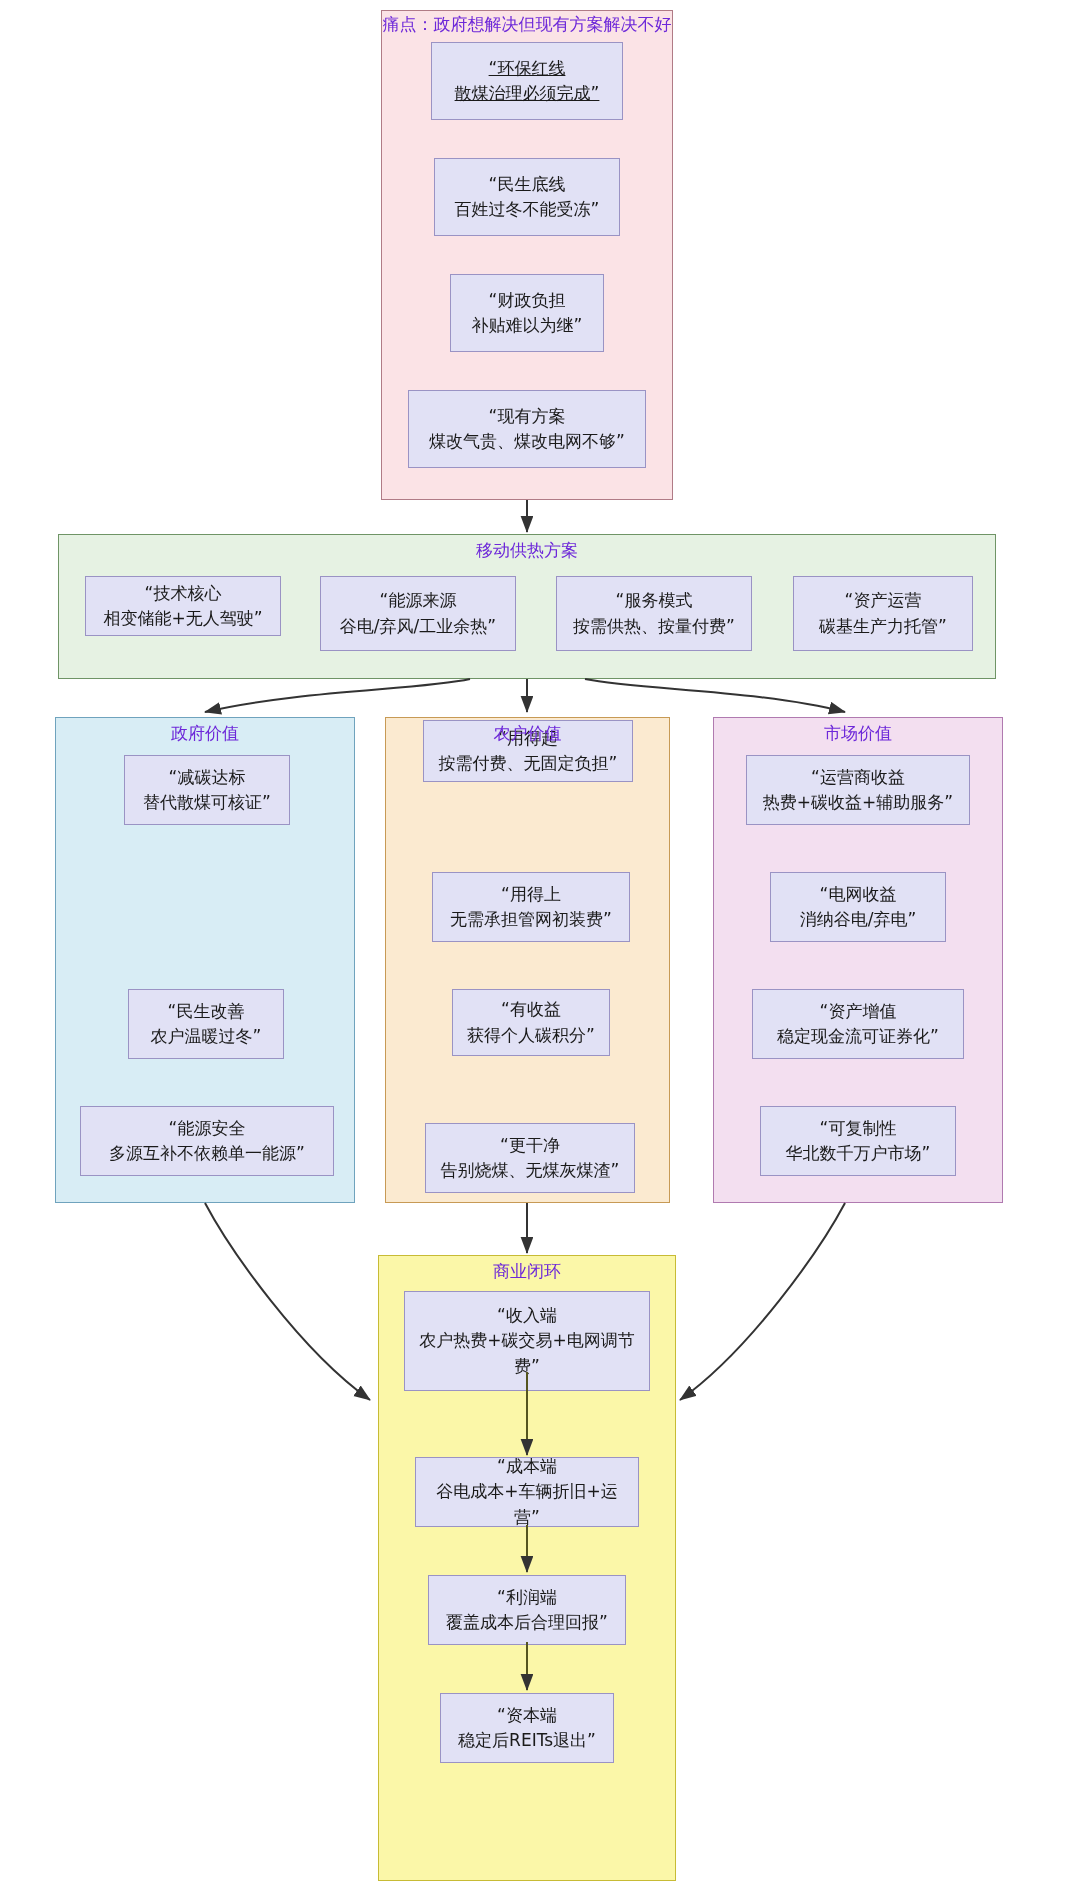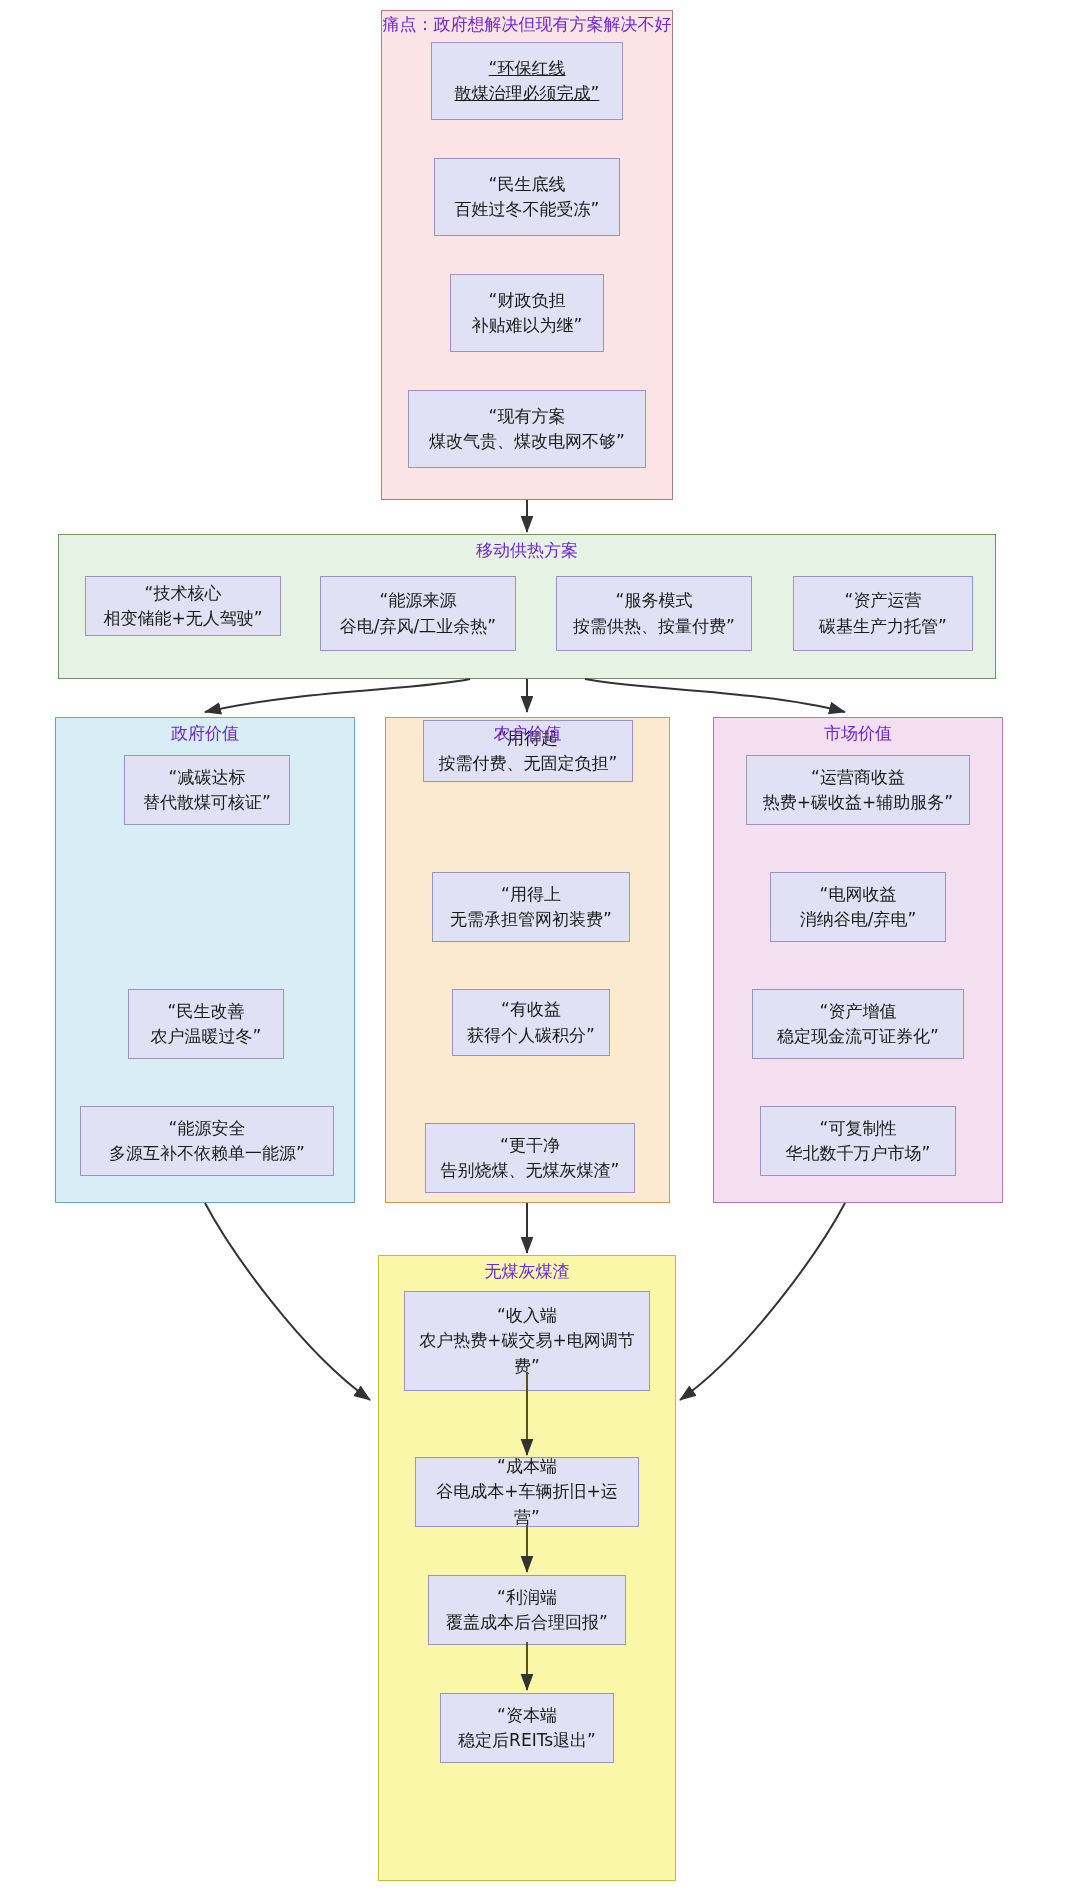--- a/index.html
+++ b/index.html
@@ -148,21 +148,21 @@
   <div class="node" style="left:746px; top:755px; width:224px; height:70px;">“运营商收益
 热费+碳收益+辅助服务”</div>
   <div class="node" style="left:752px; top:989px; width:212px; height:70px;">“资产增值
 稳定现金流可证券化”</div>
   <div class="node" style="left:770px; top:872px; width:176px; height:70px;">“电网收益
 消纳谷电/弃电”</div>
   <div class="node" style="left:760px; top:1106px; width:196px; height:70px;">“可复制性
 华北数千万户市场”</div>
 
   <div class="cluster c-biz" style="left:378px; top:1255px; width:298px; height:626px;"></div>
-  <div class="cluster-title" style="left:378px; top:1261px; width:298px;">无煤灰煤渣</div>
+  <div class="cluster-title" style="left:378px; top:1261px; width:298px;">商业闭环</div>
 
   <div class="node" style="left:404px; top:1291px; width:246px; height:100px;">“收入端
 农户热费+碳交易+电网调节费”</div>
   <div class="node" style="left:415px; top:1457px; width:224px; height:70px;">“成本端
 谷电成本+车辆折旧+运营”</div>
   <div class="node" style="left:428px; top:1575px; width:198px; height:70px;">“利润端
 覆盖成本后合理回报”</div>
   <div class="node" style="left:440px; top:1693px; width:174px; height:70px;">“资本端
 稳定后REITs退出”</div>
 

